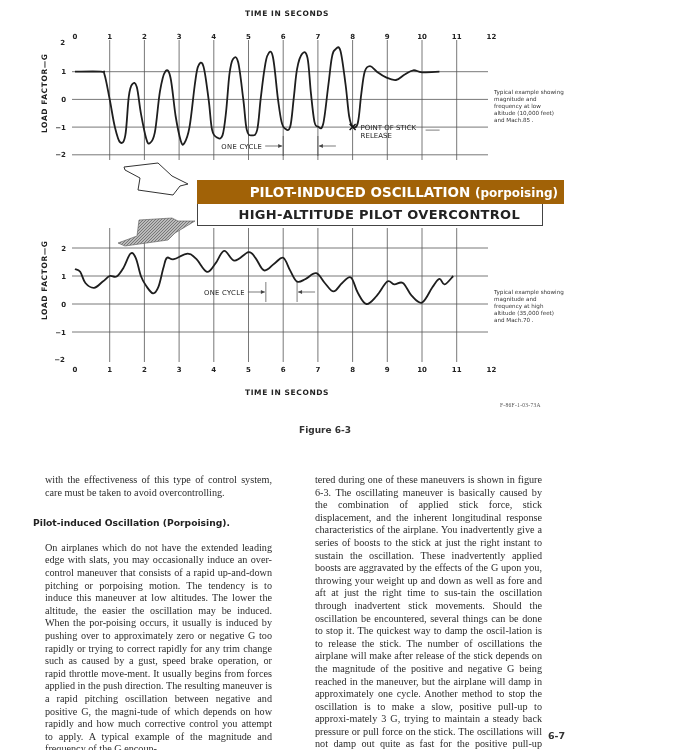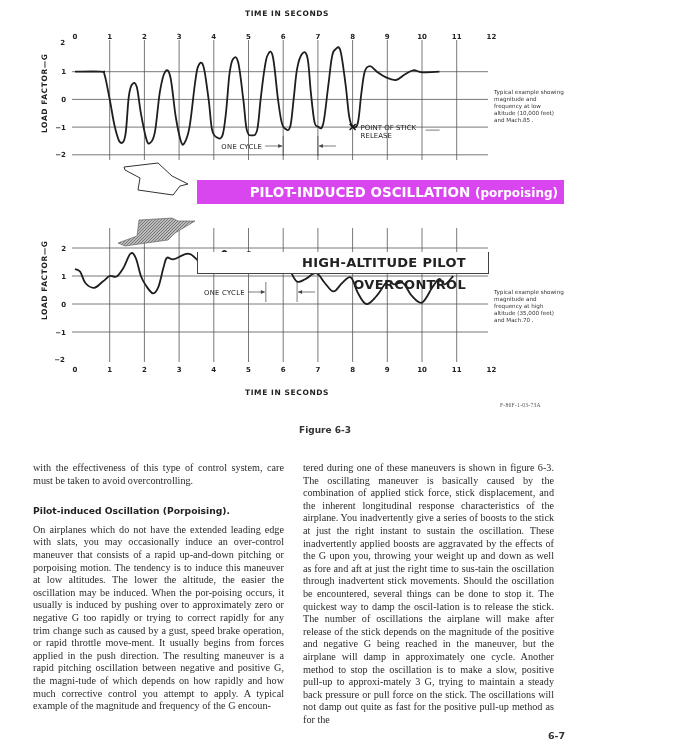--- a/index.html
+++ b/index.html
@@ -2,29 +2,29 @@
 <html><head>
 <meta charset="utf-8">
 <style>
   html, body { margin: 0; padding: 0; background: #ffffff; }
   body { width: 674px; height: 750px; position: relative; overflow: hidden; color: #2a2a2a; }
   .abs { position: absolute; }
   #figure { position: absolute; left: 0; top: 0; width: 674px; height: 450px; }
   .axis-title { font-family: "DejaVu Sans", sans-serif; font-weight: bold; font-size: 7.5px; letter-spacing: 0.6px; color: #222; }
   .vlabel { transform: rotate(-90deg); transform-origin: left top; white-space: nowrap; }
   .note { font-family: "DejaVu Sans", sans-serif; font-size: 5.6px; line-height: 7px; color: #333; width: 70px; }
-  .banner-top { position: absolute; left: 197px; top: 180px; width: 367px; height: 24px; background: #d946ef;
+  .banner-top { position: absolute; left: 197px; top: 180px; width: 367px; height: 24px; background: #a16207;
     color: #fff; font-family: "DejaVu Sans", sans-serif; font-weight: bold; font-size: 13.5px; line-height: 24px; text-align: right; padding-right: 6px; box-sizing: border-box; }
   .banner-top .paren { font-size: 12px; }
-  .banner-bot { position: absolute; left: 197px; top: 204px; width: 292px; height: 22px; background: #fff; border: 1px solid #444; border-top: none;
-    color: #222; font-family: "DejaVu Sans", sans-serif; font-weight: bold; font-size: 13px; line-height: 22px; text-align: right; padding-right: 22px; box-sizing: border-box; letter-spacing: 0.3px; margin-top: 48px; }
+  .banner-bot { position: absolute; left: 197px; top: 204px; width: 346px; height: 22px; background: #fff; border: 1px solid #444; border-top: none;
+    color: #222; font-family: "DejaVu Sans", sans-serif; font-weight: bold; font-size: 13px; line-height: 22px; text-align: right; padding-right: 22px; box-sizing: border-box; letter-spacing: 0.3px; }
   .fig-caption { font-family: "DejaVu Sans", sans-serif; font-weight: bold; font-size: 9px; color: #333; }
   .fig-code { font-family: "Liberation Serif", serif; font-size: 5.5px; color: #555; letter-spacing: 0.3px; }
   .col { position: absolute; font-family: "Liberation Serif", serif; font-size: 10.2px; line-height: 12.6px; color: #2b2b2b; text-align: justify; }
-  .col p { margin: 0; }
+  .col p { margin: 12px; }
   .heading { font-family: "DejaVu Sans", sans-serif; font-weight: bold; font-size: 9.2px; color: #222; margin: 18px 0 6px 0; }
   .page-num { font-family: "DejaVu Sans", sans-serif; font-weight: bold; font-size: 9.5px; color: #333; }
   svg text { font-family: "DejaVu Sans", sans-serif; }
 </style>
 </head>
 <body>
 
 <div id="figure">
   <svg id="chart-svg" width="674" height="450" viewBox="0 0 674 450" style="position:absolute;left:0;top:0;">
     <g id="chart-top">

